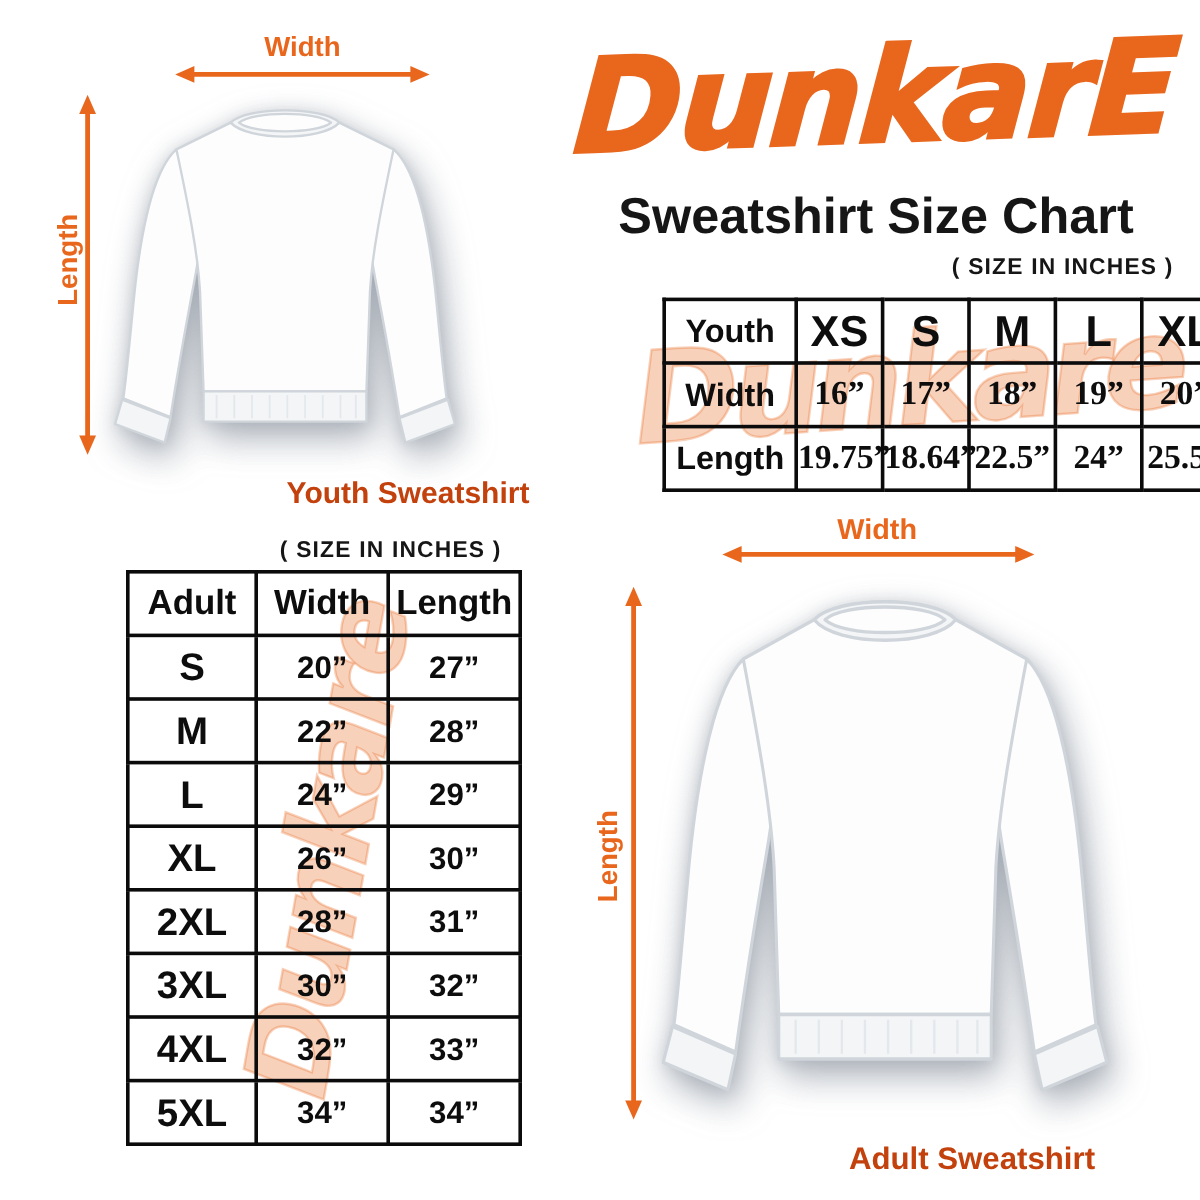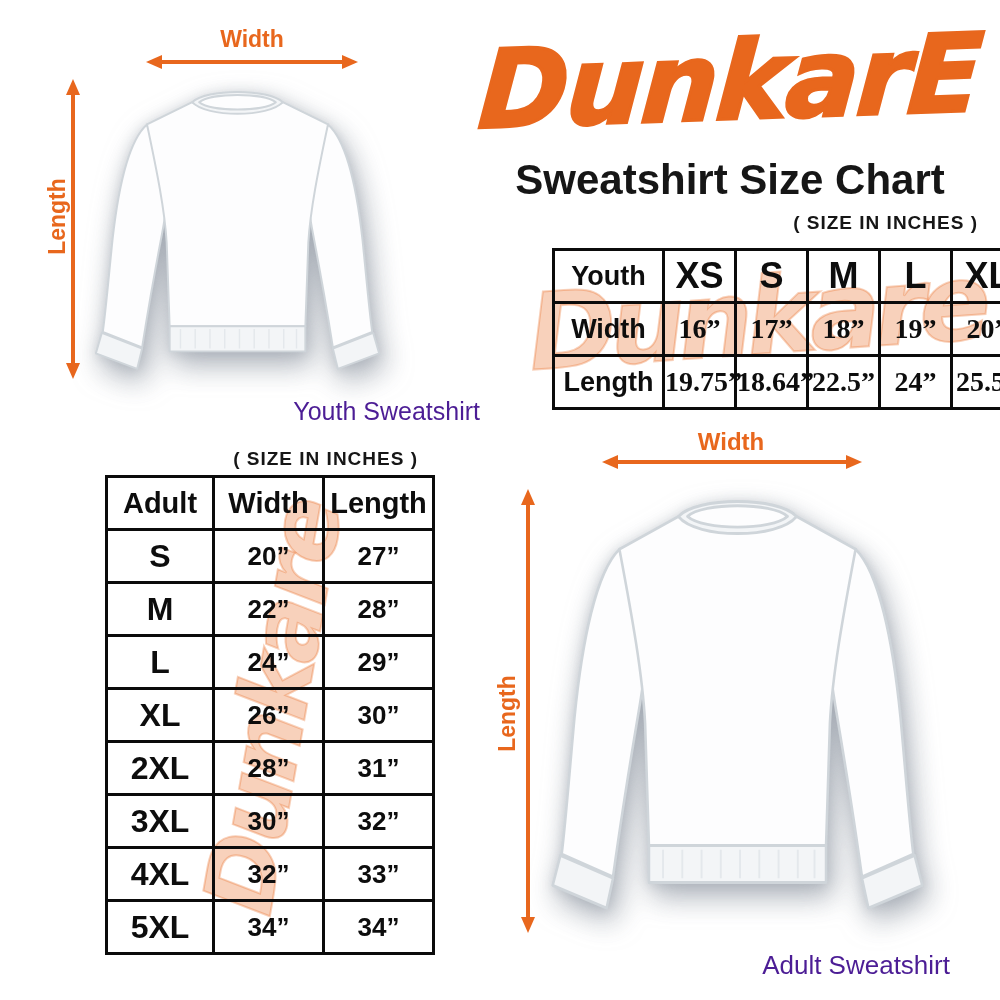--- a/index.html
+++ b/index.html
@@ -29,21 +29,21 @@
   .measure-label{
     position:absolute;color:var(--accent);font-weight:bold;font-size:23px;text-align:center;white-space:nowrap;
   }
   #youth-width-label{left:132px;top:26px;width:200px;}
   #adult-width-label{left:611px;top:428px;width:200px;font-size:24px;}
   #youth-length-label{left:-58px;top:203px;width:190px;transform:rotate(-90deg);}
   #adult-length-label{left:392px;top:700px;width:190px;transform:rotate(-90deg);}
   .arrow{position:absolute;color:var(--accent);}
   
   .shirt{position:absolute;filter:drop-shadow(5px 12px 14px rgba(125,135,148,.55)) drop-shadow(0 2px 6px rgba(140,150,160,.35));}
-  .caption{position:absolute;font-size:25px;font-weight:normal;color:#4c1d95;text-align:right;white-space:nowrap;}
+  .caption{position:absolute;font-size:25px;font-weight:bold;color:#c2410c;text-align:center;white-space:nowrap;}
   #youth-caption{left:180px;top:397px;width:280px;}
   #adult-caption{left:650px;top:950px;width:280px;font-size:26px;}
   
   .wm{
     position:absolute;z-index:1;color:var(--wm);font-family:"DejaVu Sans",sans-serif;
     font-weight:bold;font-style:italic;white-space:nowrap;pointer-events:none;
     -webkit-text-stroke:2px var(--wm);
   }
   #wm-youth{left:508px;top:256px;font-size:106px;letter-spacing:-7px;transform:rotate(-4deg);}
   #wm-adult{left:8px;top:652px;width:490px;text-align:center;font-size:96px;letter-spacing:-6px;transform:rotate(-80deg);}

